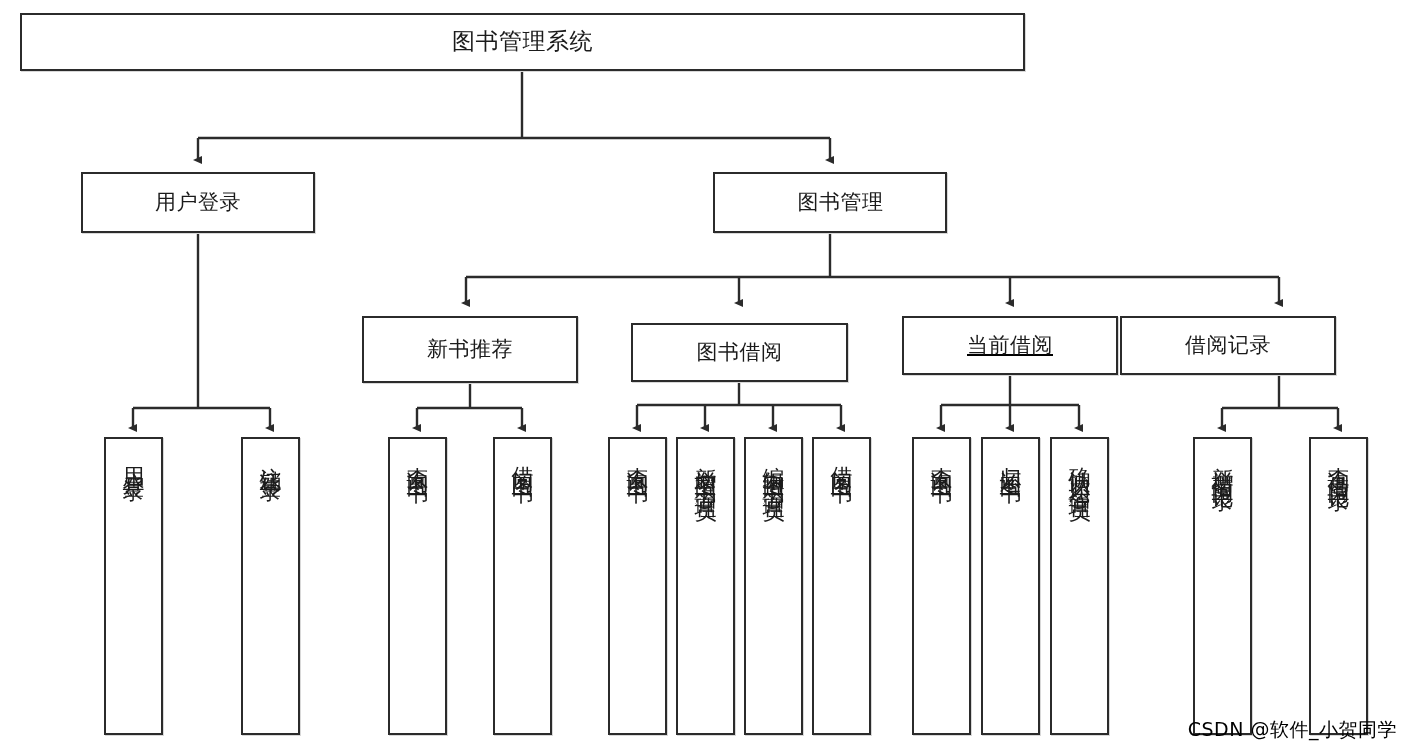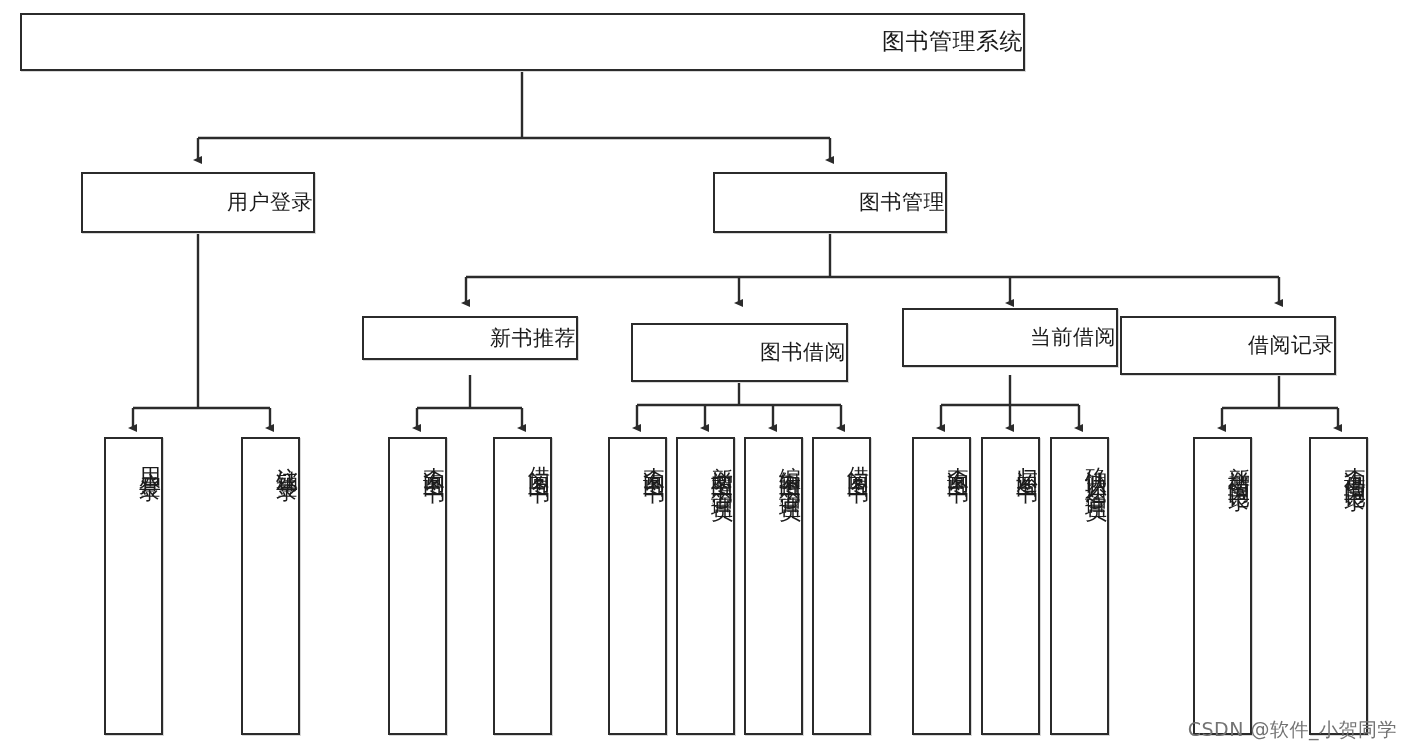--- a/index.html
+++ b/index.html
@@ -26,21 +26,21 @@
     height: 747px;
     pointer-events: none;
   }
   .node {
     position: absolute;
     box-sizing: border-box;
     background: #ffffff;
     border: 2px solid #2b2b2b;
     display: flex;
     align-items: center;
-    justify-content: flex-end;
+    justify-content: center;
     box-shadow: 1px 1px 0 #d8d8d8;
   }
   .node-label {
     color: #1b1b1b;
     font-size: 21px;
     line-height: 1.18;
     letter-spacing: 0.5px;
     white-space: nowrap;
     text-align: center;
   }
@@ -62,21 +62,21 @@
     white-space: nowrap;
   }
   .node.root .node-label {
     font-size: 23px;
   }
   #watermark {
     position: absolute;
     right: 8px;
     bottom: 4px;
     font-size: 19px;
-    color: #737373;
+    color: #000000;
     letter-spacing: 0.5px;
     white-space: nowrap;
     user-select: none;
   }
 </style>
 </head>
 <body>
 
 <div id="diagram-root">
 
@@ -134,27 +134,27 @@
     <span class="node-label">图书管理系统</span>
   </div>
 
   <div class="node horiz" style="left:81px; top:172px; width:234px; height:61px;">
     <span class="node-label">用户登录</span>
   </div>
   <div class="node horiz" style="left:713px; top:172px; width:234px; height:61px;padding-left:21px;">
     <span class="node-label">图书管理</span>
   </div>
 
-  <div class="node horiz" style="left:362px; top:316px; width:216px; height:44px;">
+  <div class="node horiz" style="left:362px; top:316px; width:216px; height:67px;">
     <span class="node-label">新书推荐</span>
   </div>
   <div class="node horiz" style="left:631px; top:323px; width:217px; height:59px;">
     <span class="node-label">图书借阅</span>
   </div>
-  <div class="node horiz" style="left:902px; top:308px; width:216px; height:59px;">
+  <div class="node horiz" style="left:902px; top:316px; width:216px; height:59px;text-decoration:underline;">
     <span class="node-label">当前借阅</span>
   </div>
   <div class="node horiz" style="left:1120px; top:316px; width:216px; height:59px;">
     <span class="node-label">借阅记录</span>
   </div>
 
   <div class="node vert" style="left:104px; top:437px; width:59px; height:298px;">
     <span class="node-label">用户登录</span>
   </div>
   <div class="node vert" style="left:241px; top:437px; width:59px; height:298px;">

